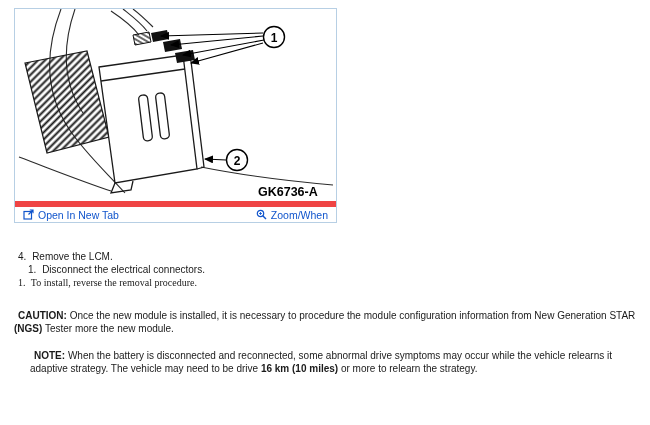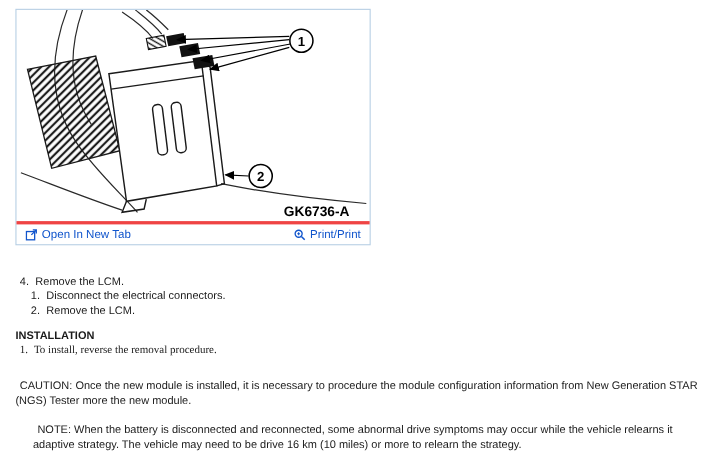--- a/index.html
+++ b/index.html
@@ -12,21 +12,21 @@
   .page { position: relative; width: 650px; height: 425px; background: #fff; overflow: hidden; }
 
   
   .figure-box {
     position: absolute; left: 14px; top: 8px; width: 323px;
     border: 1px solid #b7cfe4; background: #fff;
   }
   .figure-area { width: 321px; height: 192px; overflow: hidden; }
   .figure-links {
     display: flex; justify-content: space-between; align-items: center;
-    height: 21px; border-top: 3px solid #ef4444; padding: 0 8px;
+    height: 21px; border-top: 6px solid #ef4444; padding: 0 8px;
     font-size: 10.5px;
   }
   a.fig-link {
     color: #1155cc; text-decoration: none; cursor: pointer;
     display: inline-flex; align-items: center; gap: 4px;
   }
   .icon { display: inline-flex; align-items: center; }
 
   
   .content {
@@ -35,21 +35,21 @@
   }
   .step-line { white-space: nowrap; }
   .step-main { margin-left: 4px; }
   .substep { margin-left: 14px; }
   .num { margin-right: 3px; }
   .heading { font-weight: bold; margin-top: 10px; }
   .inst-step { margin-left: 4px; font-family: Liberation Serif, serif; }
   .para { text-indent: 4px; }
   .para.caution { margin-top: 20px; }
   .para.note { margin-top: 14px; margin-left: 16px; }
-  .b { font-weight: normal; }
+  .b { font-weight: bold; }
 </style>
 </head>
 <body>
 
 <div class="page">
 
   <div class="figure-box">
     <div class="figure-area">
       <svg width="321" height="192" viewBox="0 0 321 192">
         <defs>
@@ -125,43 +125,38 @@
         <span>Open In New Tab</span>
       </a>
       <a class="fig-link">
         <span class="icon">
           <svg width="11" height="11" viewBox="0 0 11 11">
             <circle cx="4.5" cy="4.5" r="3.2" fill="none" stroke="#1155cc" stroke-width="1.2"></circle>
             <path d="M7 7 L10 10" stroke="#1155cc" stroke-width="1.4"></path>
             <path d="M3.2 4.5 H5.8 M4.5 3.2 V5.8" stroke="#1155cc" stroke-width="1"></path>
           </svg>
         </span>
-        <span>Print/Print</span>
+        <span>Zoom/When</span>
       </a>
     </div>
   </div>
 
   <div class="content">
 
     <div class="step-line step-main">
       <span class="num">4.</span>
       <span>Remove the LCM.</span>
     </div>
 
     <div class="step-line substep">
       <span class="num">1.</span>
       <span>Disconnect the electrical connectors.</span>
     </div>
 
-    <div class="step-line substep">
-      <span class="num">2.</span>
-      <span>Remove the LCM.</span>
-    </div>
 
-    <div class="heading">INSTALLATION</div>
 
     <div class="step-line inst-step">
       <span class="num">1.</span>
       <span>To install, reverse the removal procedure.</span>
     </div>
 
     <p class="para caution">
       <span class="b">CAUTION:</span><span> Once the new module is installed, it is necessary to procedure the module configuration information from New Generation STAR </span><span class="b">(NGS)</span><span> Tester more the new module.</span>
     </p>
 

